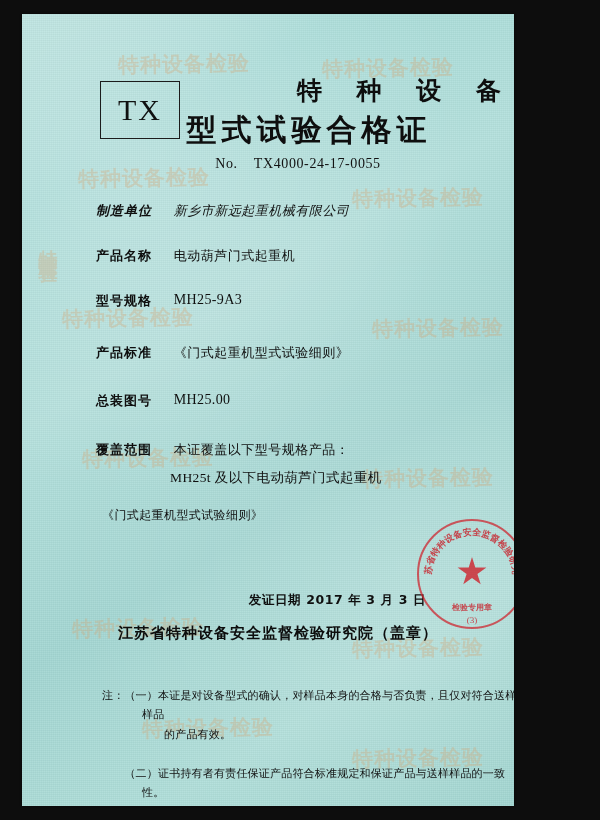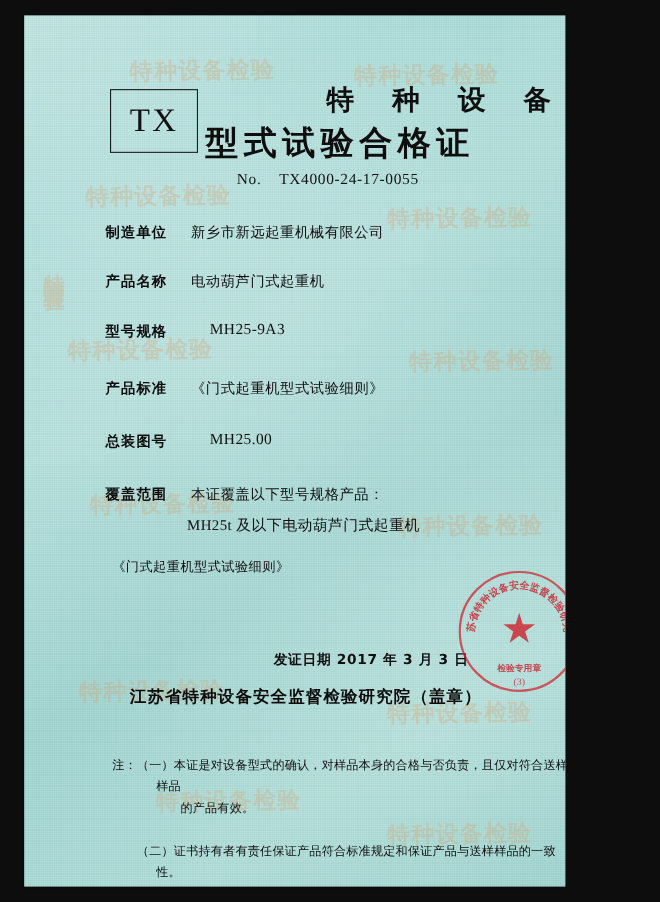--- a/index.html
+++ b/index.html
@@ -115,21 +115,20 @@
   .field .val{
     display:inline-block;
     font-family:"DejaVu Sans", sans-serif;
     font-size:13px;
     letter-spacing:.5px;
   }
   .field .val.serifv{
     font-family:"Liberation Serif", serif;
     font-size:14px;
     letter-spacing:.4px;
-    margin-left:17px;
   }
   .sub-line{
     position:absolute;
     left:148px;
     font-family:"Liberation Serif", serif;
     font-size:13.5px;
     color:#0f0f0f;
     letter-spacing:.4px;
   }
 
@@ -248,21 +247,21 @@
 
   <div class="title1">特 种 设 备</div>
   <div class="title2">型式试验合格证</div>
 
   <div class="serial">
     <span>No.</span>
     &nbsp;&nbsp;
     <span>TX4000-24-17-0055</span>
   </div>
 
-  <div class="field" style="top:188px;">
+  <div class="field" style="top:188px;font-style:italic;">
     <span class="lbl">制造单位</span>
     <span class="val">新乡市新远起重机械有限公司</span>
   </div>
 
   <div class="field" style="top:233px;">
     <span class="lbl">产品名称</span>
     <span class="val">电动葫芦门式起重机</span>
   </div>
 
   <div class="field" style="top:278px;">

